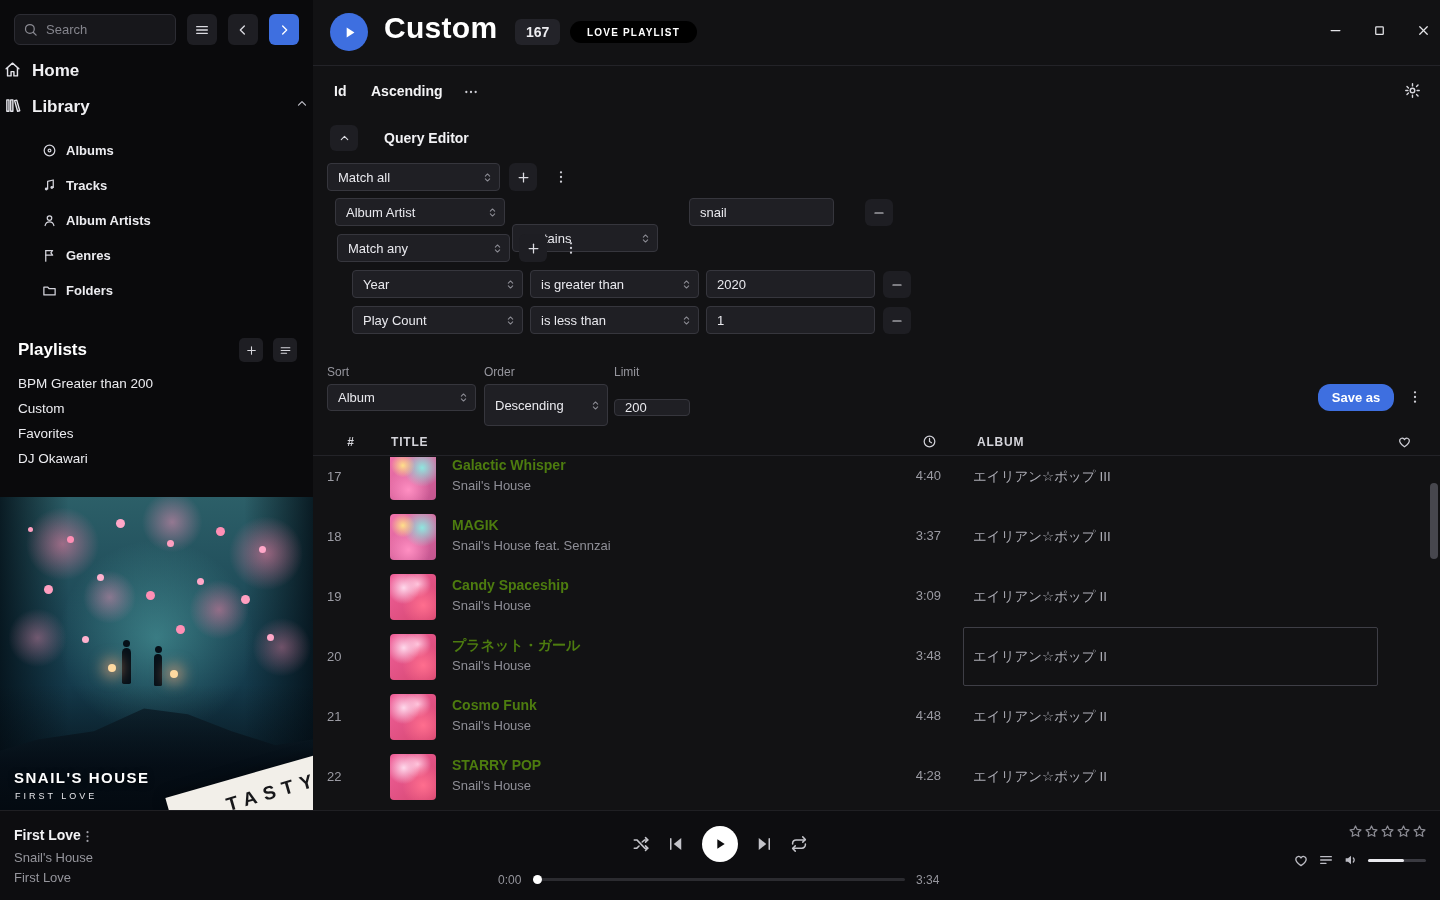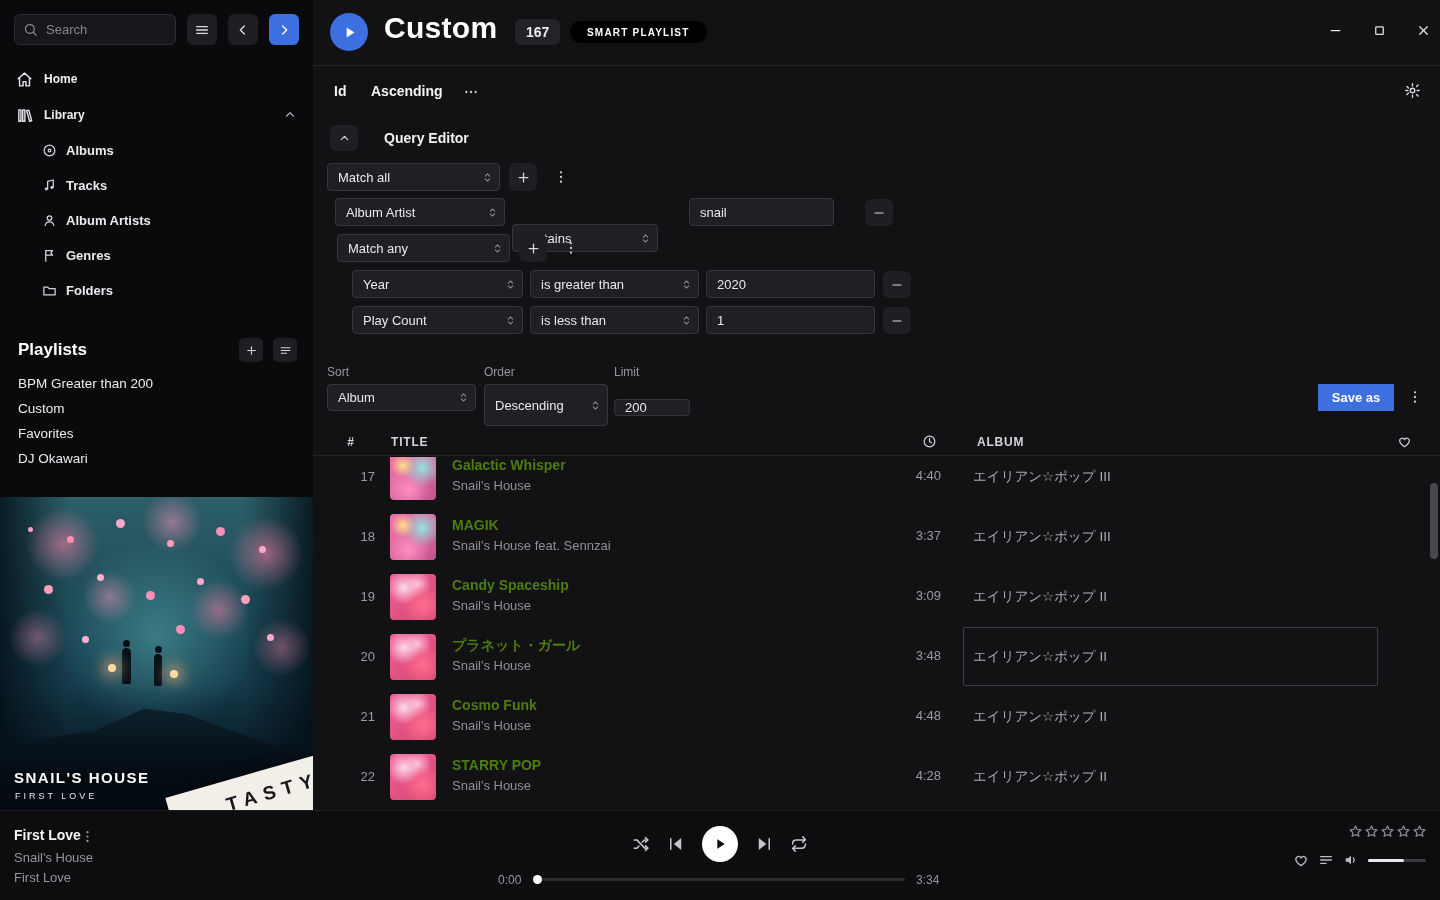--- a/index.html
+++ b/index.html
@@ -17,21 +17,21 @@
   .sidebar{position:absolute;left:0;top:0;width:313px;height:810px;background:#0a0a0c;}
   .side-top{display:flex;gap:11px;padding:14px 14px 0;}
   .search-wrap{position:relative;width:162px;height:31px;}
   .search-wrap .ic{position:absolute;left:9px;top:8px;font-size:15px;color:#8a8a92;}
   .search-input{width:100%;height:100%;background:#17171b;border:1px solid #2c2c33;border-radius:6px;color:#d6d6dc;font-size:13px;padding:0 8px 0 31px;font-family:inherit;outline:none;}
   .search-input::placeholder{color:#85858d;}
   .sqbtn{background:#1e1e23;border:none;border-radius:6px;color:#dcdce2;display:flex;align-items:center;justify-content:center;cursor:pointer;font-family:inherit;}
   .side-top .sqbtn{width:30px;height:31px;font-size:16px;}
   .side-top .fwd{background:var(--accent);color:#fff;}
   .side-nav{margin-top:16px;}
-  .side-item{height:36px;display:flex;align-items:center;gap:11px;padding:0 16px;font-size:12px;font-weight:600;color:#f0f0f3;cursor:pointer;}
+  .side-item{height:36px;display:flex;gap:11px;padding:0 4px;font-size:17px;font-weight:600;color:#f0f0f3;cursor:pointer;}
   .side-item .ic{font-size:17px;color:#e4e4ea;}
   .side-item .chev{margin-left:auto;font-size:14px;color:#c3c3cb;}
   .sub-item{height:35px;display:flex;align-items:center;gap:9px;padding:0 16px 0 42px;font-size:13px;font-weight:600;color:#ececf0;cursor:pointer;}
   .sub-item .ic{font-size:15px;color:#d4d4dc;}
   .pl-head{margin-top:30px;display:flex;align-items:center;padding:0 16px 0 18px;}
   .pl-title{font-size:17px;font-weight:800;color:#fff;}
   .mini{width:24px;height:24px;background:#1e1e23;border-radius:5px;color:#d8d8de;display:flex;align-items:center;justify-content:center;font-size:13px;border:none;cursor:pointer;}
   .pl-head .mini:first-of-type{margin-left:auto;}
   .pl-head .mini + .mini{margin-left:10px;}
   .pl-list{margin-top:9px;}
@@ -102,34 +102,34 @@
   .f2{left:39px;top:270px;width:171px;}  .o2{left:217px;top:270px;width:169px;}  .v2{left:393px;top:270px;width:169px;}
   .minus2{position:absolute;left:570px;top:271px;width:28px;height:27px;font-size:14px;}
   .f3{left:39px;top:306px;width:171px;}  .o3{left:217px;top:306px;width:169px;}  .v3{left:393px;top:306px;width:169px;}
   .minus3{position:absolute;left:570px;top:307px;width:28px;height:27px;font-size:14px;}
 
   .lbl{position:absolute;font-size:12px;color:#96969e;}
   .lbl-sort{left:14px;top:365px;}  .lbl-order{left:171px;top:365px;}  .lbl-limit{left:301px;top:365px;}
   .sort-sel{left:14px;top:384px;width:149px;height:27px;}
   .order-sel{left:171px;top:384px;width:124px;height:42px;}
   .limit-input{left:301px;top:399px;width:76px;height:17px;}
-  .savebtn{position:absolute;left:1005px;top:384px;width:76px;height:27px;background:var(--accent);border:none;border-radius:0;color:#fff;font-size:13px;font-weight:700;display:flex;align-items:center;justify-content:center;cursor:pointer;font-family:inherit;}
+  .savebtn{position:absolute;left:1005px;top:384px;width:76px;height:27px;background:var(--accent);border:none;border-radius:12px;color:#fff;font-size:13px;font-weight:700;display:flex;align-items:center;justify-content:center;cursor:pointer;font-family:inherit;}
   .save-kebab{position:absolute;left:1094px;top:389px;font-size:16px;color:#cfcfd6;cursor:pointer;}
 
   
   .thead{position:absolute;top:428px;left:0;right:0;height:28px;border-bottom:1px solid #232328;font-size:12px;font-weight:600;letter-spacing:.8px;color:#d4d4da;}
   .h-hash{position:absolute;left:14px;width:48px;top:7px;text-align:center;cursor:pointer;}
   .h-title{position:absolute;left:78px;top:7px;cursor:pointer;}
   .h-clock{position:absolute;left:609px;top:6px;font-size:15px;color:#cfcfd6;cursor:pointer;}
   .h-album{position:absolute;left:664px;top:7px;cursor:pointer;}
   .h-heart{position:absolute;right:28px;top:6px;font-size:15px;color:#cfcfd6;cursor:pointer;}
   .tbody{position:absolute;top:457px;left:0;right:0;height:353px;overflow:hidden;}
   .rows{margin-top:-10px;}
   .trow{position:relative;height:60px;cursor:pointer;}
-  .tnum{position:absolute;left:14px;width:48px;top:22px;text-align:right;color:#9b9ba3;font-size:13px;}
+  .tnum{position:absolute;left:14px;width:48px;top:22px;text-align:left;color:#9b9ba3;font-size:13px;}
   .thumb{position:absolute;left:77px;top:7px;width:46px;height:46px;border-radius:4px;}
   .art3{background:radial-gradient(circle at 28% 25%,#ffe08a 0,rgba(255,224,138,0) 25%),radial-gradient(circle at 70% 30%,#8ee6df 0,transparent 42%),radial-gradient(circle at 40% 78%,#ff8fc2 0,transparent 48%),linear-gradient(135deg,#f273ab,#c2558f);}
   .art2{background:radial-gradient(circle at 30% 30%,#ffd9ec 0,transparent 36%),radial-gradient(circle at 72% 68%,#ff6e8e 0,transparent 46%),radial-gradient(circle at 60% 22%,#ffc1d9 0,transparent 30%),linear-gradient(135deg,#f0609a,#d4456f);}
   .ttitle{position:absolute;left:139px;top:10px;font-size:14px;font-weight:600;color:#4d7c0f;}
   .tartist{position:absolute;left:139px;top:31px;font-size:13px;color:#8f8f97;}
   .tdur{position:absolute;left:560px;width:68px;top:21px;text-align:right;color:#9b9ba3;font-size:13px;}
   .talbum{position:absolute;left:660px;top:21px;color:#ababb4;font-size:13.5px;}
   .albox{position:absolute;left:650px;top:0;width:415px;height:59px;border:1px solid #3e3e46;border-radius:2px;}
   .scrollthumb{position:absolute;right:2px;top:483px;width:8px;height:76px;background:#47474e;border-radius:4px;cursor:pointer;}
 
@@ -282,21 +282,21 @@
   </div>
 
   <div class="main">
     <div class="hdr-play">
         <svg class="ic" viewBox="0 0 24 24">
           <polygon class="f" points="8 5 19 12 8 19"></polygon>
         </svg>
       </div>
     <div class="page-title">Custom</div>
     <div class="count-badge">167</div>
-    <div class="smart-pill">SMART PLAYLIST</div>
+    <div class="smart-pill">LOVE PLAYLIST</div>
     <div class="win-ctl">
       <svg class="ic" viewBox="0 0 24 24">
           <line x1="5" y1="12" x2="19" y2="12"></line>
         </svg>
       <svg class="ic" viewBox="0 0 24 24">
           <rect x="6" y="6" width="12" height="12" rx="1"></rect>
         </svg>
       <svg class="ic" viewBox="0 0 24 24">
           <line x1="6" y1="6" x2="18" y2="18"></line>
           <line x1="18" y1="6" x2="6" y2="18"></line>

